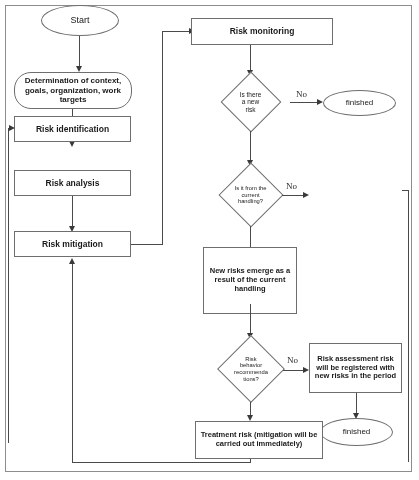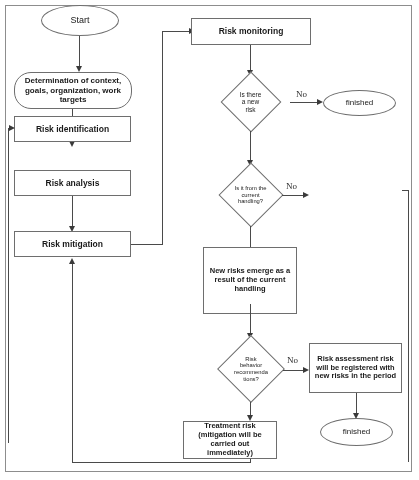--- a/index.html
+++ b/index.html
@@ -143,21 +143,21 @@
   <div class="ln lnh" style="left:162px; top:31px; width:29px;"></div>
   <div class="arr arr-r" style="left:189px; top:28px;"></div>
 
   <div class="ln lnv" style="left:72px; top:262px; height:201px;"></div>
   <div class="arr arr-u" style="left:69px; top:258px;"></div>
 
   <div class="ln lnv" style="left:8px; top:128px; height:315px;"></div>
   <div class="ln lnh" style="left:8px; top:128px; width:4px;"></div>
   <div class="arr arr-r" style="left:9px; top:125px;"></div>
 
-  <div class="node proc" style="left:191px; top:18px; width:120px; height:27px; font-size:8.5px;">
+  <div class="node proc" style="left:191px; top:18px; width:142px; height:27px; font-size:8.5px;">
     <span class="txt">Risk monitoring</span>
   </div>
 
   <div class="ln lnv" style="left:250px; top:45px; height:28px;"></div>
   <div class="arr arr-d" style="left:247px; top:70px;"></div>
 
   <div class="dec" style="left:211px; top:73px; width:79px; height:58px;">
     <div class="dshape" style="width:41px; height:41px;"></div>
     <div class="dtxt" style="font-size:6.5px;">Is there
 a new
@@ -219,20 +219,20 @@
   <div class="ln lnv" style="left:356px; top:393px; height:23px;"></div>
   <div class="arr arr-d" style="left:353px; top:413px;"></div>
 
   <div class="node term" style="left:320px; top:418px; width:73px; height:28px; font-size:8px;">
     <span class="txt">finished</span>
   </div>
 
   <div class="ln lnv" style="left:250px; top:402px; height:17px;"></div>
   <div class="arr arr-d" style="left:247px; top:415px;"></div>
 
-  <div class="node proc" style="left:183px; top:421px; width:94px; height:38px; font-size:7.5px;">
+  <div class="node proc" style="left:195px; top:421px; width:128px; height:38px; font-size:7.5px;">
     <span class="txt">Treatment risk (mitigation will be carried out immediately)</span>
   </div>
 
   <div class="ln lnv" style="left:250px; top:459px; height:4px;"></div>
   <div class="ln lnh" style="left:72px; top:462px; width:179px;"></div>
 
 </div>
 
 </body></html>

